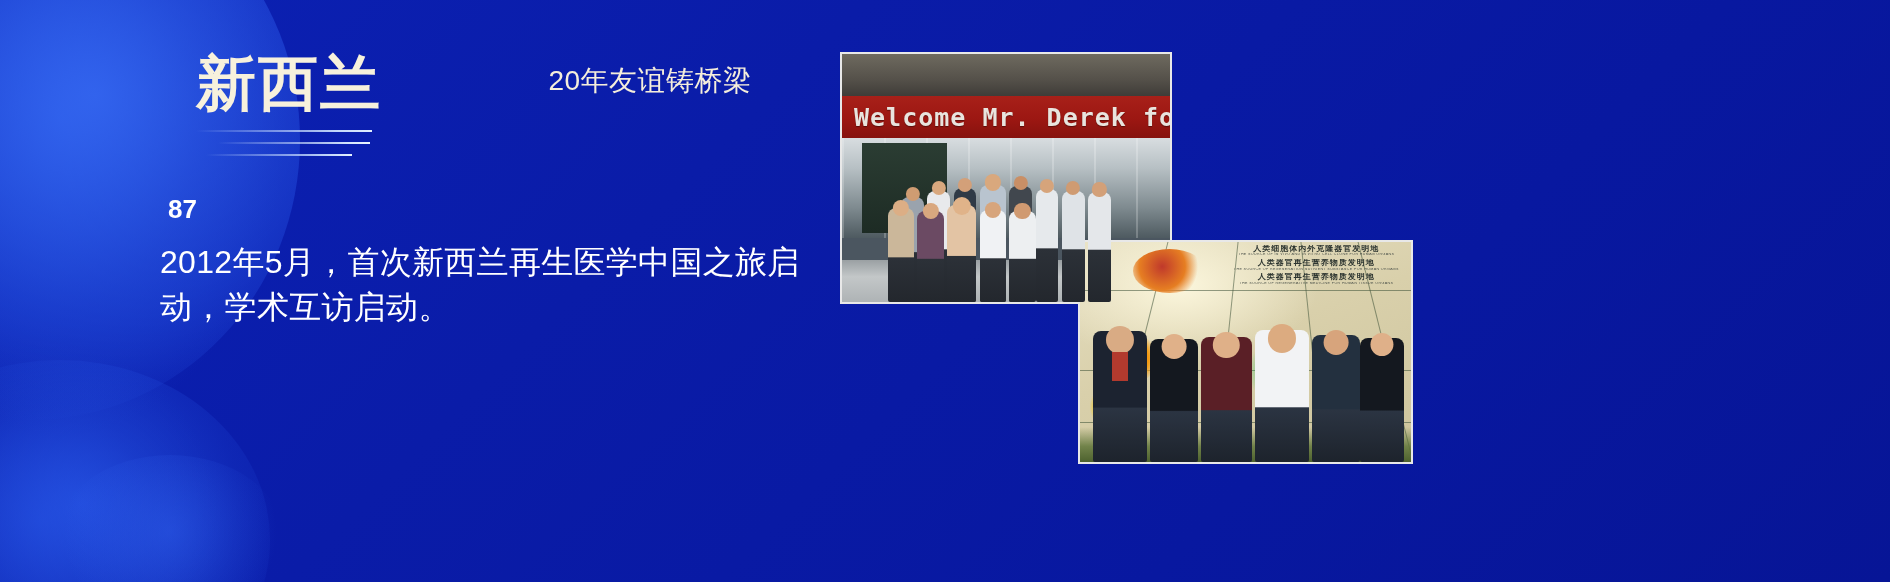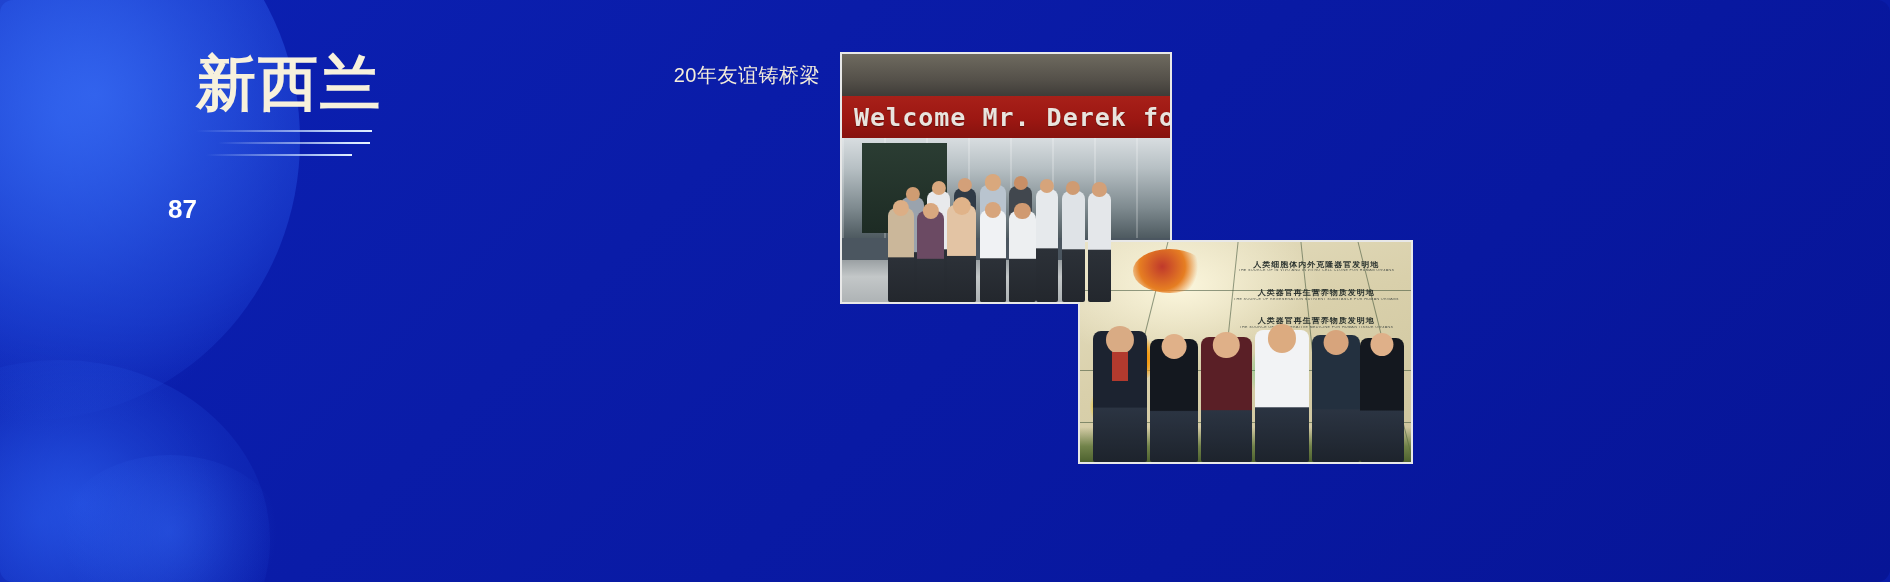--- a/index.html
+++ b/index.html
@@ -10,21 +10,20 @@
     position:relative;
   }
 
   
   #slide {
     position:absolute; inset:0;
     background:
       radial-gradient(ellipse 300px 420px at 60px 120px, rgba(40,90,230,0.75) 0%, rgba(30,70,210,0.35) 45%, rgba(10,28,168,0) 75%),
       radial-gradient(ellipse 230px 230px at 40px 520px, rgba(35,80,225,0.55) 0%, rgba(20,50,190,0.25) 50%, rgba(10,28,168,0) 78%),
       linear-gradient(135deg,#0b21b4 0%,#0a1ca8 35%,#0818a0 70%,#071596 100%);
-    border-radius: 13px;
   }
   .bg-blob {
     position:absolute; border-radius:50%; pointer-events:none;
   }
   .blob-a {
     left:-240px; top:-140px; width:540px; height:560px;
     background:radial-gradient(circle at 62% 42%, rgba(56,108,245,0.78) 0%, rgba(36,80,225,0.45) 48%, rgba(10,28,168,0) 72%);
   }
   .blob-b {
     left:-150px; top:360px; width:420px; height:360px;
@@ -48,22 +47,22 @@
   .deco-line { position:absolute; height:2px; }
   .dl1 { left:0px;  top:4px;  width:176px;
          background:linear-gradient(90deg, rgba(160,195,255,0) 0%, rgba(205,225,255,0.95) 80%, rgba(225,238,255,1) 100%); }
   .dl2 { left:22px; top:16px; width:152px;
          background:linear-gradient(90deg, rgba(160,195,255,0) 0%, rgba(215,232,255,0.98) 85%, rgba(235,244,255,1) 100%); }
   .dl3 { left:10px; top:28px; width:146px;
          background:linear-gradient(90deg, rgba(160,195,255,0) 0%, rgba(200,222,255,0.92) 80%, rgba(230,242,255,1) 100%); }
 
   .subtitle {
     position:absolute; left:480px; top:62px; width:340px;
-    color:#f5eedb; font-size:20px; line-height:1.33;
-    text-align:right; letter-spacing:0.5px;
+    color:#f5eedb; font-size:28px; line-height:1.33;
+    text-align:center; letter-spacing:0.5px;
   }
 
   .kicker {
     position:absolute; left:168px; top:196px;
     color:#ffffff; font-size:26px; font-weight:700; line-height:1;
   }
   .body-text {
     position:absolute; left:160px; top:240px; width:640px;
     color:#ffffff; font-size:32px; line-height:1.42; letter-spacing:0.3px;
   }
@@ -128,21 +127,21 @@
       radial-gradient(ellipse 70% 60% at 30% 20%, rgba(255,250,225,0.9) 0%, rgba(230,222,190,0) 60%),
       linear-gradient(160deg,#e6dfc2 0%,#d9d0ab 45%,#cdc49c 100%);
   }
   .p2-grid-l { position:absolute; background:rgba(60,80,55,0.55); }
   .p2-txtblock {
     position:absolute; right:2px; top:3px; width:56%;
     text-align:center; line-height:1.05;
   }
   .p2-txt-cn {
     color:#2d3530; font-size:8px; font-weight:700; letter-spacing:1px;
-    white-space:nowrap; overflow:hidden;margin-top:16px;
+    white-space:nowrap; overflow:hidden;
   }
   .p2-txt-en {
     color:#4a5049; font-size:3.6px; letter-spacing:0.4px;
     white-space:nowrap; overflow:hidden; margin-bottom:2px;
   }
   .p2-motif { position:absolute; border-radius:50%; }
   .p2-plant {
     position:absolute; left:0; bottom:0; width:100%; height:16%;
     background:linear-gradient(180deg,rgba(120,140,70,0.0) 0%,rgba(96,118,58,0.85) 55%,rgba(70,92,40,0.95) 100%);
   }
@@ -166,20 +165,21 @@
     <div class="deco-line dl2"></div>
     <div class="deco-line dl3"></div>
   </div>
 
   <div class="subtitle">
     <div>20年友谊铸桥梁</div>
   </div>
 
   <div class="kicker">87</div>
 
+  <div class="body-text">2012年5月，首次新西兰再生医学中国之旅启动，学术互访启动。</div>
 
   <div class="photo" id="photo-group-banner">
     <div class="p1-ceiling"></div>
     <div class="p1-banner">
       <span>Welcome Mr. Derek for GMP In</span>
     </div>
     <div class="p1-glass"></div>
     <div class="p1-dark-door"></div>
     <div class="p1-ground"></div>
     <div class="p1-people">

